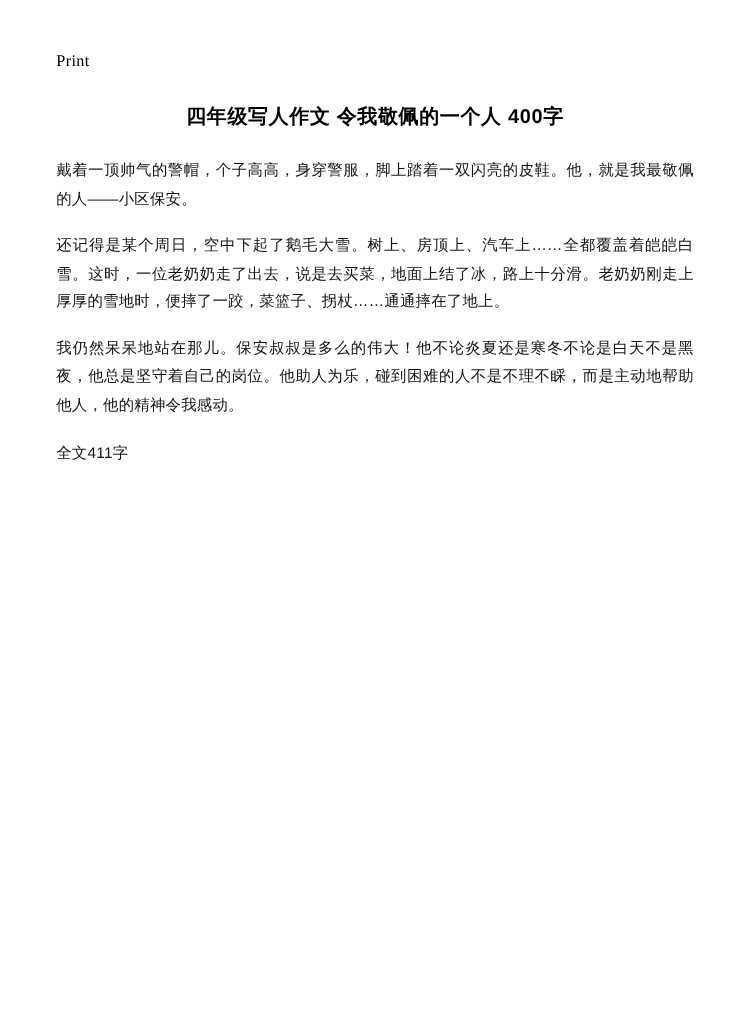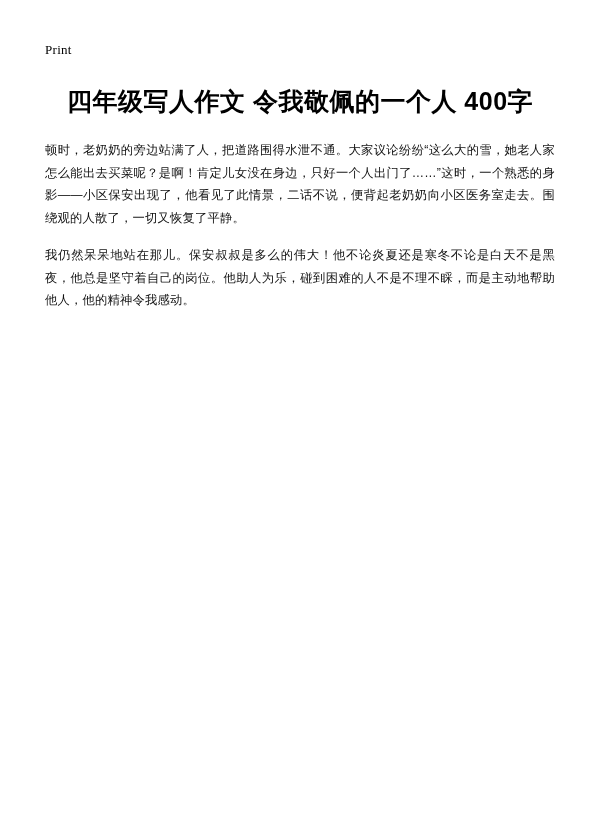--- a/index.html
+++ b/index.html
@@ -26,21 +26,21 @@
     font-size: 13px;
     color: #000000;
     text-decoration: none;
     display: inline-block;
     margin-bottom: 16px;
     letter-spacing: 0.3px;
   }
   .doc-title {
     text-align: center;
     font-family: "Liberation Sans", sans-serif;
-    font-size: 25px;
+    font-size: 16px;
     font-weight: bold;
     letter-spacing: 0.5px;
     margin: 10px 0 20px 0;
     line-height: 1.4;
   }
   .body-text p {
     font-family: "Liberation Sans", sans-serif;
     font-size: 12.3px;
     line-height: 1.85;
     margin: 0 0 14px 0;
@@ -65,17 +65,19 @@
 </head>
 <body>
 
 <div class="page">
 
   <a href="#" class="print-link">Print</a>
 
   <h1 class="doc-title">四年级写人作文 令我敬佩的一个人 400字</h1>
 
   <div class="body-text">
-    <p>顿时，老奶奶的旁边站满了人，把道路围得水泄不通。大家议论纷纷“这么大的雪，她老人家怎么能出去买菜呢？是啊！肯定儿女没在身边，只好一个人出门了……”这时，一个熟悉的身影——小区保安出现了，他看见了此情景，二话不说，便背起老奶奶向小区医务室走去。围绕观的人散了，一切又恢复了平静。</p>
+    <p>戴着一顶帅气的警帽，个子高高，身穿警服，脚上踏着一双闪亮的皮鞋。他，就是我最敬佩的人——小区保安。</p>
+    <p>还记得是某个周日，空中下起了鹅毛大雪。树上、房顶上、汽车上……全都覆盖着皑皑白雪。这时，一位老奶奶走了出去，说是去买菜，地面上结了冰，路上十分滑。老奶奶刚走上厚厚的雪地时，便摔了一跤，菜篮子、拐杖……通通摔在了地上。</p>
     <p class="tight">我仍然呆呆地站在那儿。保安叔叔是多么的伟大！他不论炎夏还是寒冬不论是白天不是黑夜，他总是坚守着自己的岗位。他助人为乐，碰到困难的人不是不理不睬，而是主动地帮助他人，他的精神令我感动。</p>
+    <p class="wordcount">全文411字</p>
   </div>
 
 </div>
 
 </body></html>

